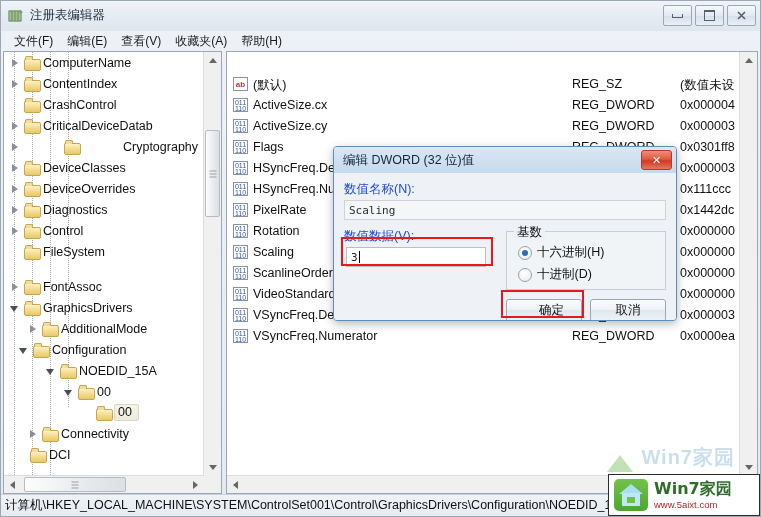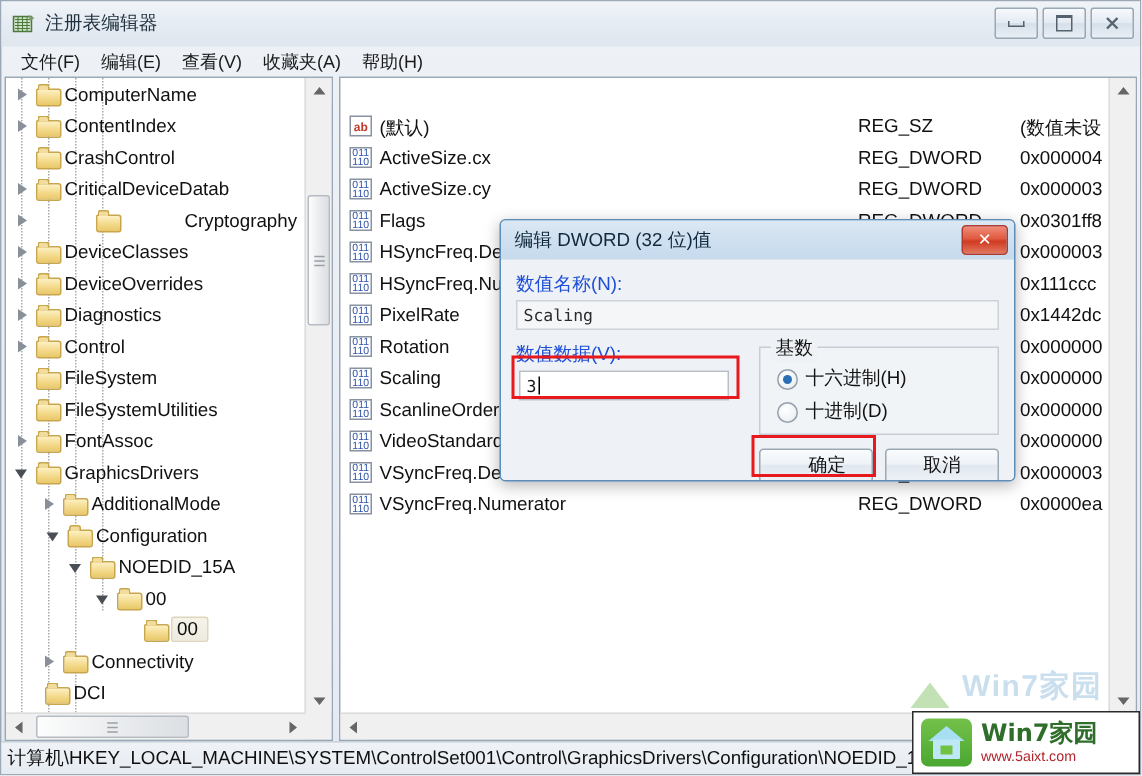--- a/index.html
+++ b/index.html
@@ -561,47 +561,42 @@
               <span class="tri-closed"></span>
             </span>
             <span class="folder"></span>
             <span class="tlabel">Control</span>
           </div>
           <div class="tnode" style="padding-left: 6px;">
             <span class="twist"></span>
             <span class="folder"></span>
             <span class="tlabel">FileSystem</span>
           </div>
-          <div class="tnode" style="padding-left: 6px;">
-            <span class="twist"></span>
-            <span class="folder"></span>
-            <span class="tlabel">FileSystemUtilities</span>
-          </div>
-          <div class="tnode" style="padding-left: 6px;">
+          <div class="tnode" style="padding-left: 6px; margin-top: 14px;">
             <span class="twist">
               <span class="tri-closed"></span>
             </span>
             <span class="folder"></span>
             <span class="tlabel">FontAssoc</span>
           </div>
           <div class="tnode" style="padding-left: 6px;">
             <span class="twist">
               <span class="tri-open"></span>
             </span>
             <span class="folder"></span>
             <span class="tlabel">GraphicsDrivers</span>
           </div>
           <div class="tnode" style="padding-left: 24px;">
             <span class="twist">
               <span class="tri-closed"></span>
             </span>
             <span class="folder"></span>
             <span class="tlabel">AdditionalMode</span>
           </div>
-          <div class="tnode" style="padding-left: 15px; margin-left: 12px;">
+          <div class="tnode" style="padding-left: 15px;">
             <span class="twist">
               <span class="tri-open"></span>
             </span>
             <span class="folder"></span>
             <span class="tlabel">Configuration</span>
           </div>
           <div class="tnode" style="padding-left: 42px;">
             <span class="twist">
               <span class="tri-open"></span>
             </span>

